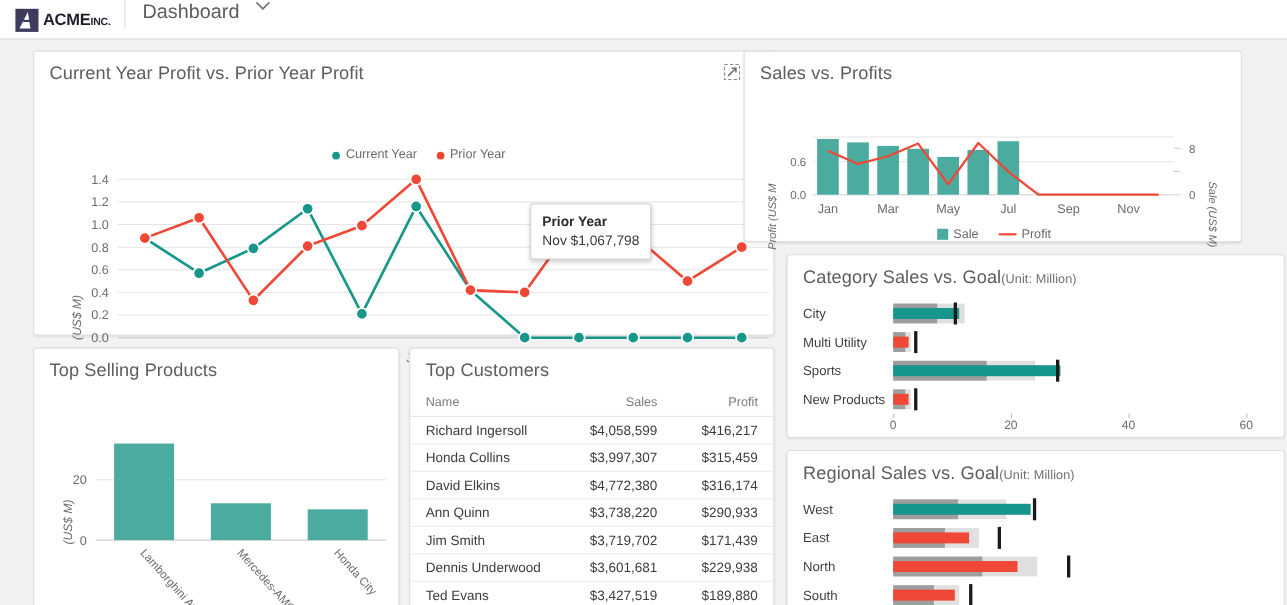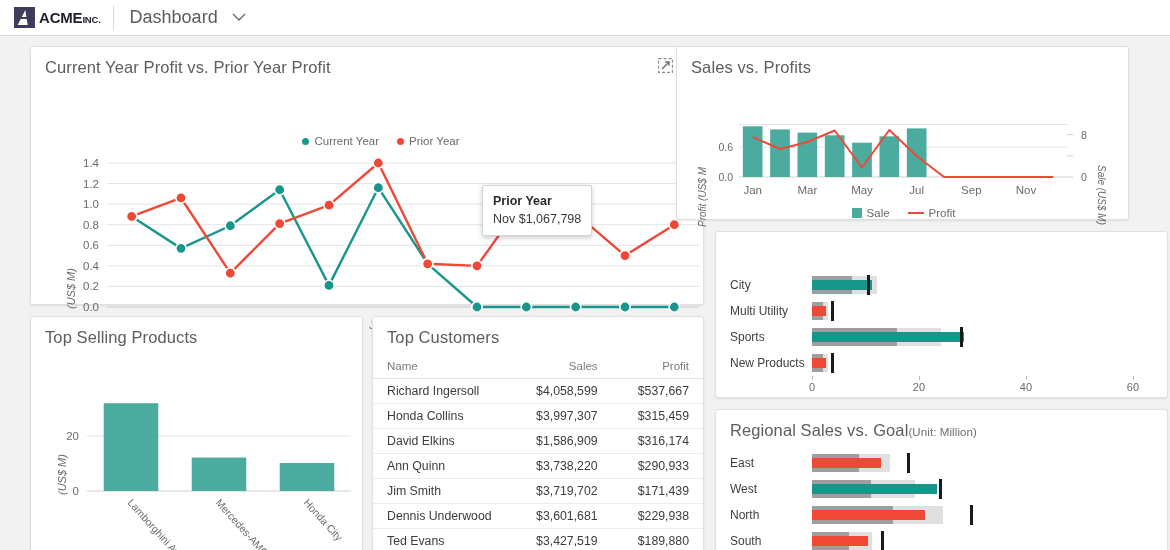--- a/index.html
+++ b/index.html
@@ -10,21 +10,21 @@
     background: #f2f2f2;
     font-family: "Liberation Sans", sans-serif;
     overflow: hidden;
   }
   #app { position: relative; width: 1170px; height: 550px; background: #f2f2f2; }
 
   
   .header {
     position: absolute; left: 0; top: 0; width: 1170px; height: 36px;
     background: #fff; border-bottom: 1px solid #d8d8d8;
-    display: flex; align-items: center;
+    display: flex; 
   }
   .logo-wrap { display: flex; align-items: center; padding: 0 12px 0 14px; height: 36px; }
   .logo-mark {
     width: 21px; height: 21px; background: #3d3c5c;
     display: inline-flex; align-items: center; justify-content: center;
     margin-right: 4px; position: relative;
   }
   .logo-mark::after {
     content: ""; position: absolute; left: 5px; top: 3px;
     width: 0; height: 0;
@@ -278,30 +278,30 @@
           <tr>
             <th class="c-name">Name</th>
             <th class="c-sales">Sales</th>
             <th class="c-profit">Profit</th>
           </tr>
         </thead>
         <tbody id="tc-body">
             <tr>
               <td class="c-name">Richard Ingersoll</td>
               <td class="c-sales">$4,058,599</td>
-              <td class="c-profit">$537,667</td>
+              <td class="c-profit">$416,217</td>
             </tr>
             <tr>
               <td class="c-name">Honda Collins</td>
               <td class="c-sales">$3,997,307</td>
               <td class="c-profit">$315,459</td>
             </tr>
             <tr>
               <td class="c-name">David Elkins</td>
-              <td class="c-sales">$1,586,909</td>
+              <td class="c-sales">$4,772,380</td>
               <td class="c-profit">$316,174</td>
             </tr>
             <tr>
               <td class="c-name">Ann Quinn</td>
               <td class="c-sales">$3,738,220</td>
               <td class="c-profit">$290,933</td>
             </tr>
             <tr>
               <td class="c-name">Jim Smith</td>
               <td class="c-sales">$3,719,702</td>
@@ -360,20 +360,21 @@
         </span>
         <span class="legend-item">
           <span class="lg-line" style="background:#ef4836;"></span>
           <span>Profit</span>
         </span>
       </div>
     </div>
   </div>
 
   <div class="card" id="card-category">
+    <div class="card-title"><span>Category Sales vs. Goal</span><span class="unit">(Unit: Million)</span></div>
     <div id="bullets-category" style="position:absolute; left:8px; top:40px; width:437px;">
         <div class="bullet-row">
           <div class="bullet-label">City</div>
           <div class="bullet-track">
             <div class="bq bq-light" style="left: 0px; top: 2px; height: 18px; width: 65.2603px;"></div>
             <div class="bq bq-mid" style="left: 0px; top: 2px; height: 18px; width: 40.119px;"></div>
             <div class="b-measure" style="left: 0px; top: 6px; height: 10px; background: rgb(23, 150, 140); width: 60.446px;"></div>
             <div class="b-marker" style="left: 55.0968px; top: 1px; height: 20px;"></div>
           </div>
         </div>
@@ -414,38 +415,38 @@
           <div class="atick" style="left: 320.952px;"></div>
           <div class="alab" style="left: 320.952px;">60</div>
         </div>
       </div>
   </div>
 
   <div class="card" id="card-regional">
     <div class="card-title"><span>Regional Sales vs. Goal</span><span class="unit">(Unit: Million)</span></div>
     <div id="bullets-regional" style="position:absolute; left:8px; top:40px; width:437px; overflow:hidden; height:102px;">
         <div class="bullet-row">
+          <div class="bullet-label">West</div>
+          <div class="bullet-track">
+            <div class="bq bq-light" style="left: 0px; top: 2px; height: 18px; width: 103.24px;"></div>
+            <div class="bq bq-mid" style="left: 0px; top: 2px; height: 18px; width: 58.8413px;"></div>
+            <div class="b-measure" style="left: 0px; top: 6px; height: 10px; background: rgb(23, 150, 140); width: 125.171px;"></div>
+            <div class="b-marker" style="left: 126.776px; top: 1px; height: 20px;"></div>
+          </div>
+        </div>
+        <div class="bullet-row">
           <div class="bullet-label">East</div>
           <div class="bullet-track">
             <div class="bq bq-light" style="left: 0px; top: 2px; height: 18px; width: 77.5635px;"></div>
             <div class="bq bq-mid" style="left: 0px; top: 2px; height: 18px; width: 47.073px;"></div>
             <div class="b-measure" style="left: 0px; top: 6px; height: 10px; background: rgb(239, 72, 54); width: 69.0048px;"></div>
             <div class="b-marker" style="left: 95.2159px; top: 1px; height: 20px;"></div>
           </div>
         </div>
         <div class="bullet-row">
-          <div class="bullet-label">West</div>
-          <div class="bullet-track">
-            <div class="bq bq-light" style="left: 0px; top: 2px; height: 18px; width: 103.24px;"></div>
-            <div class="bq bq-mid" style="left: 0px; top: 2px; height: 18px; width: 58.8413px;"></div>
-            <div class="b-measure" style="left: 0px; top: 6px; height: 10px; background: rgb(23, 150, 140); width: 125.171px;"></div>
-            <div class="b-marker" style="left: 126.776px; top: 1px; height: 20px;"></div>
-          </div>
-        </div>
-        <div class="bullet-row">
           <div class="bullet-label">North</div>
           <div class="bullet-track">
             <div class="bq bq-light" style="left: 0px; top: 2px; height: 18px; width: 131.056px;"></div>
             <div class="bq bq-mid" style="left: 0px; top: 2px; height: 18px; width: 80.773px;"></div>
             <div class="b-measure" style="left: 0px; top: 6px; height: 10px; background: rgb(239, 72, 54); width: 113.403px;"></div>
             <div class="b-marker" style="left: 157.802px; top: 1px; height: 20px;"></div>
           </div>
         </div>
         <div class="bullet-row">
           <div class="bullet-label">South</div>

